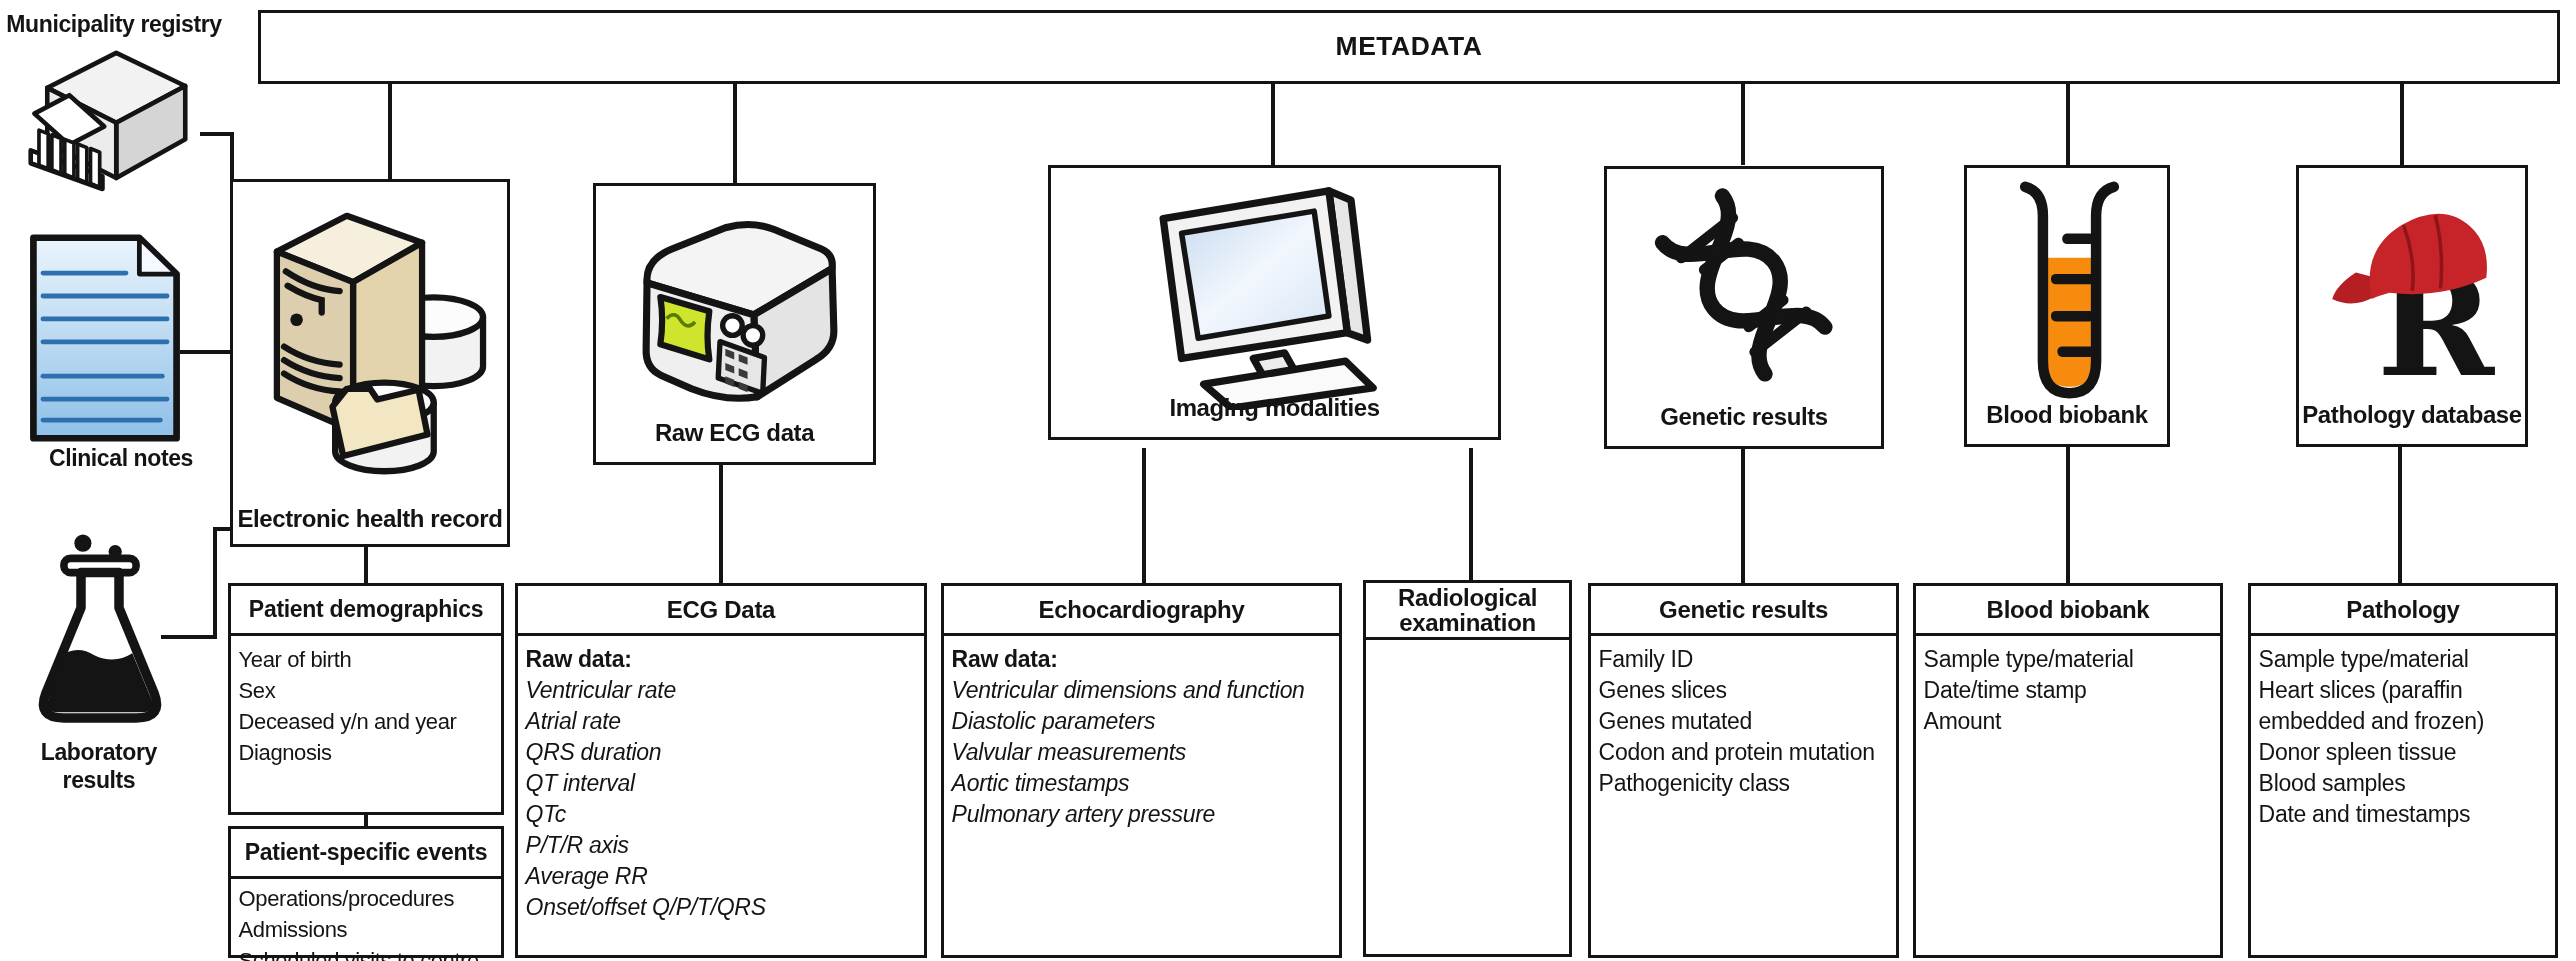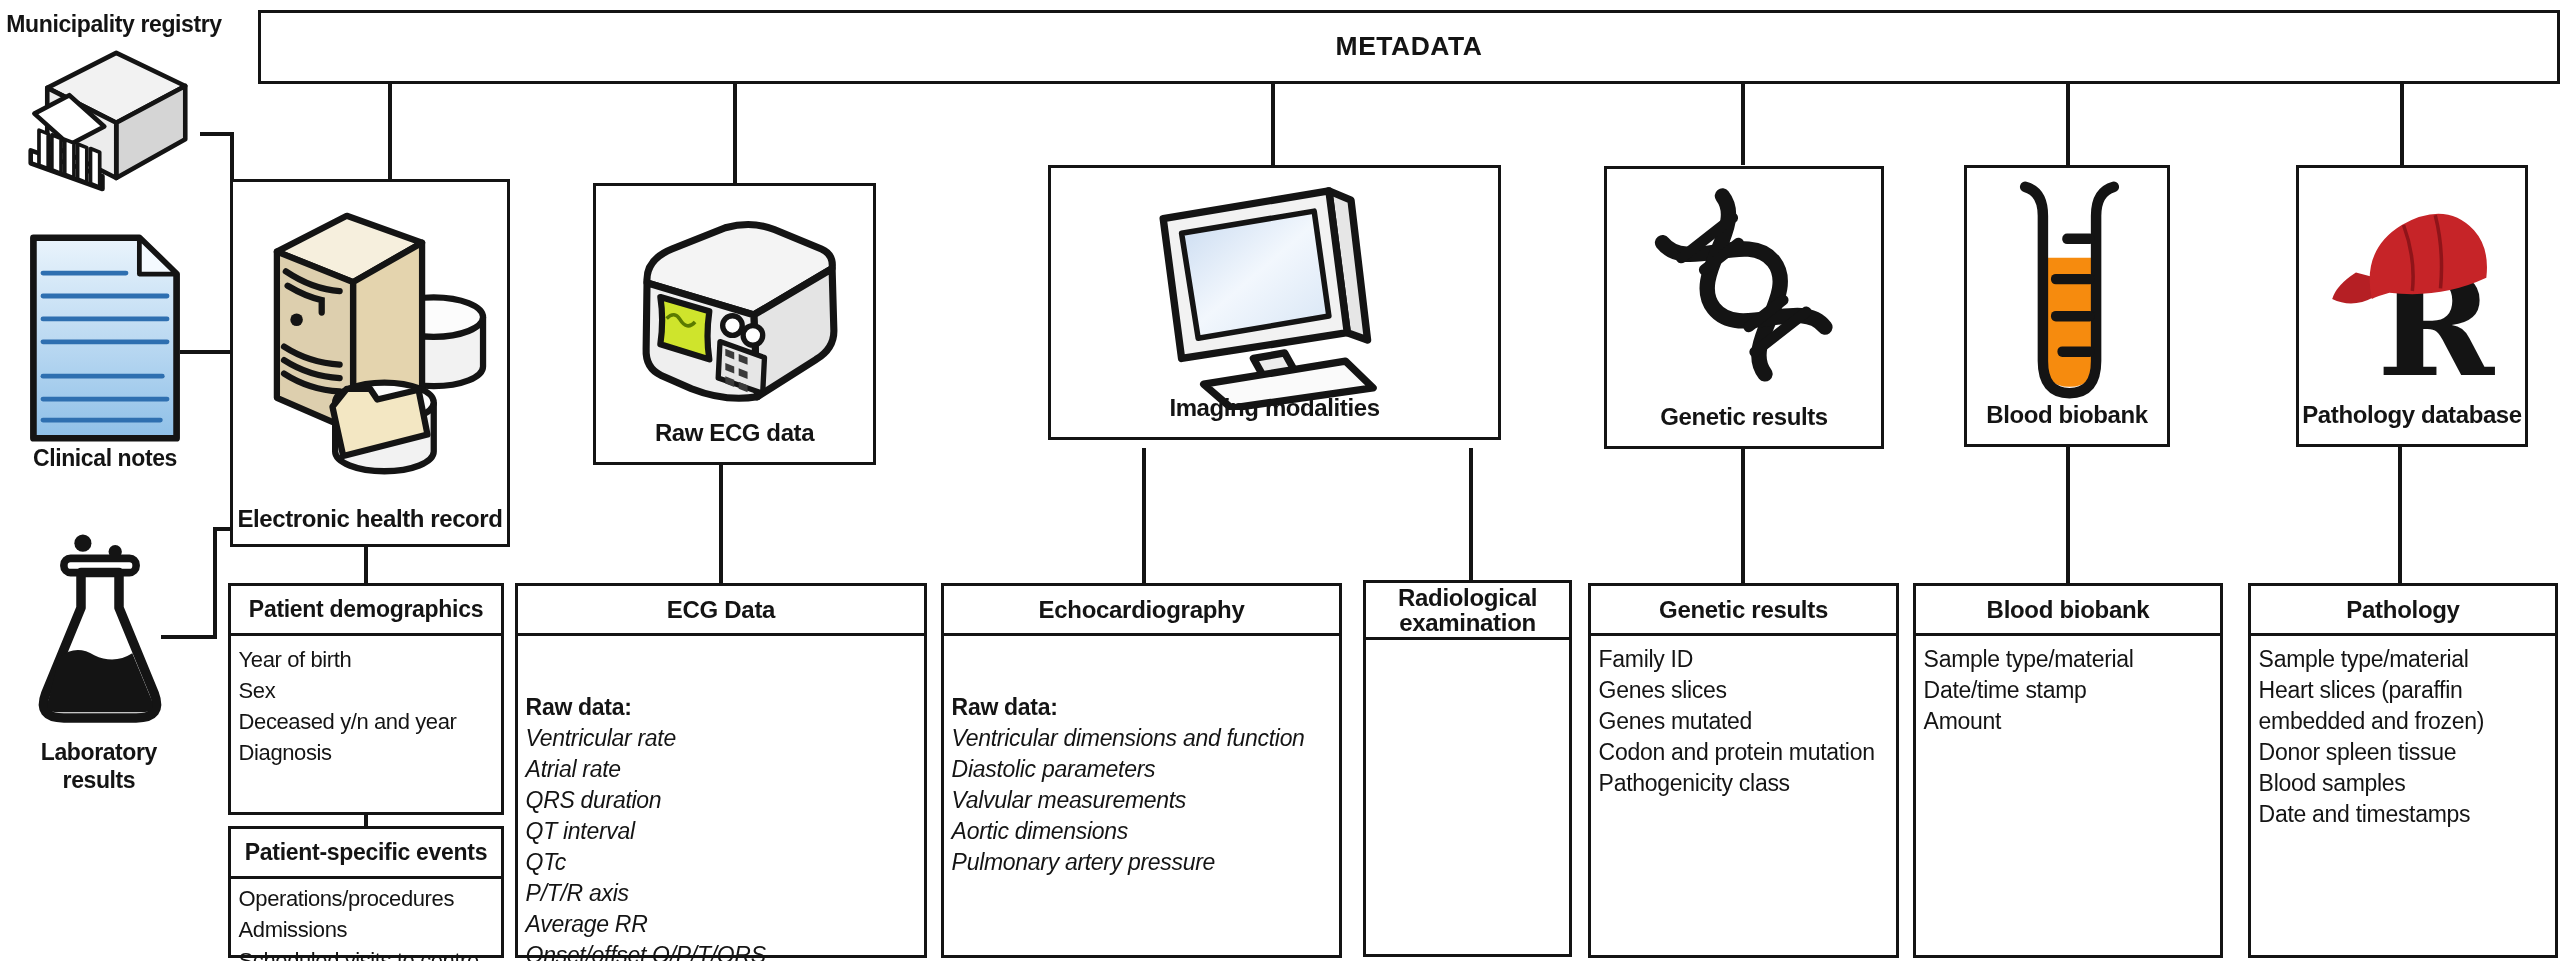--- a/index.html
+++ b/index.html
@@ -34,21 +34,21 @@
   .dbox .hdr{
     height:50px;border-bottom:3.8px solid #141414;box-sizing:border-box;
     display:flex;align-items:center;justify-content:center;text-align:center;
     font-weight:bold;font-size:24px;line-height:25px;letter-spacing:-0.3px;padding:0 3.8px;
   }
   .dbox .hdr.tall{height:57px;}
   .dbox .body{padding:7.6px 5.7px 5.7px 7.6px;font-size:23px;line-height:31px;letter-spacing:-0.3px;}
   .dbox .body.narrow{font-size:22px;letter-spacing:-0.4px;line-height:31px;}
   .ln{white-space:normal;}
   .it{font-style:italic;}
-  .bld{font-weight:bold;margin-top:48px;}
+  .bld{font-weight:bold;}
   .sp{height:31px;}
 </style>
 </head>
 <body>
 
 <div class="stage">
 
   <div class="vline" style="left:388px;top:83px;height:96px"></div>
   <div class="vline" style="left:733px;top:83px;height:100px"></div>
   <div class="vline" style="left:1271px;top:83px;height:82px"></div>
@@ -111,21 +111,21 @@
         <line x1="15" y1="42" x2="102" y2="42"></line>
         <line x1="15" y1="66" x2="145" y2="66"></line>
         <line x1="15" y1="90" x2="145" y2="90"></line>
         <line x1="15" y1="114" x2="145" y2="114"></line>
         <line x1="15" y1="150" x2="140" y2="150"></line>
         <line x1="15" y1="174" x2="145" y2="174"></line>
         <line x1="15" y1="196" x2="138" y2="196"></line>
       </g>
     </svg>
   </div>
-  <div class="srclabel" style="left:30px;top:444px;width:150px">Clinical notes</div>
+  <div class="srclabel" style="left:46px;top:444px;width:150px">Clinical notes</div>
 
   <div class="iconwrap" style="left:24px;top:531px;width:152px;height:201px">
     <svg viewBox="0 0 160 210">
       <circle cx="62" cy="12" r="9" fill="#141414"></circle>
       <circle cx="96" cy="21" r="7" fill="#141414"></circle>
       <rect x="42" y="28" width="76" height="15" rx="7" fill="#ffffff" stroke="#141414" stroke-width="8"></rect>
       <path d="M60,43 L60,80 L23,170 Q13,196 42,196 L118,196 Q147,196 137,170 L100,80 L100,43 Z" fill="#ffffff" stroke="#141414" stroke-width="10" stroke-linejoin="round"></path>
       <path d="M37,132 Q55,118 74,130 Q95,140 114,128 L134,176 Q140,190 124,190 L36,190 Q20,190 26,176 Z" fill="#141414"></path>
     </svg>
   </div>
@@ -290,21 +290,21 @@
     </div>
   </div>
 
   <div class="dbox" style="left:941px;top:583px;width:401px;height:375px">
     <div class="hdr">Echocardiography</div>
     <div class="body">
       <div class="ln bld">Raw data:</div>
       <div class="ln it">Ventricular dimensions and function</div>
       <div class="ln it">Diastolic parameters</div>
       <div class="ln it">Valvular measurements</div>
-      <div class="ln it">Aortic dimensions</div>
+      <div class="ln it">Aortic timestamps</div>
       <div class="ln it">Pulmonary artery pressure</div>
     </div>
   </div>
 
   <div class="dbox" style="left:1363px;top:580px;width:209px;height:377px">
     <div class="hdr tall">Radiological examination</div>
   </div>
 
   <div class="dbox" style="left:1588px;top:583px;width:311px;height:375px">
     <div class="hdr">Genetic results</div>

